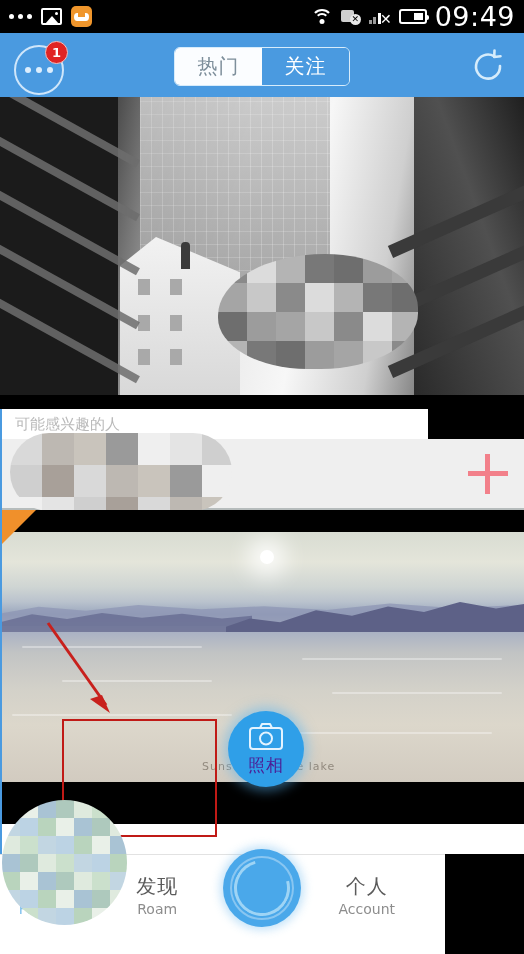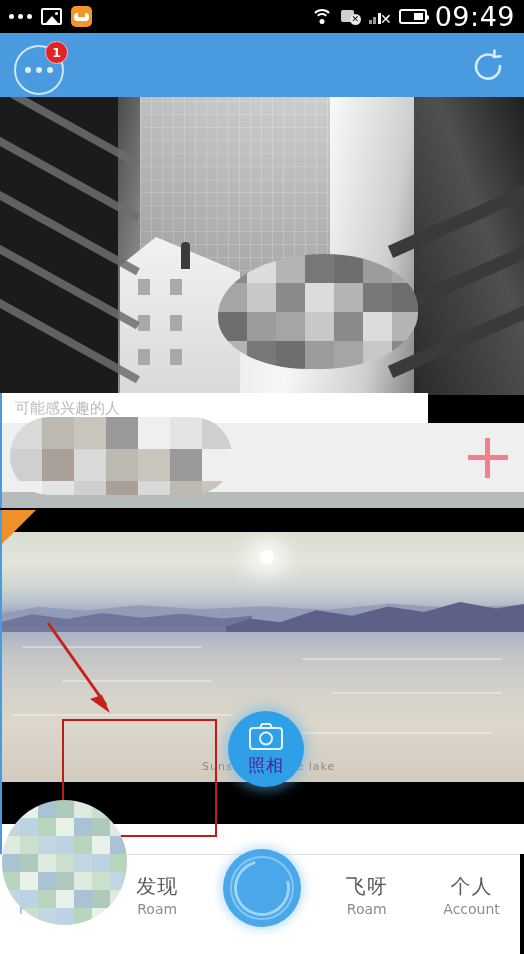--- a/index.html
+++ b/index.html
@@ -184,21 +184,21 @@
   
   .mosaic { position: absolute; overflow: hidden; }
   .mosaic .px { position: absolute; }
   .blob-a {
     left: 218px; top: 157px; width: 200px; height: 115px;
     border-radius: 55% 48% 50% 46%;
   }
 
   
   .suggest {
-    position: absolute; left: 0; top: 393px; width: 428px; height: 115px;
+    position: absolute; left: 0; top: 409px; width: 428px; height: 115px;
     background: #ffffff; border-left: 2px solid #4a9ae0;
   }
   .suggest-title {
     position: absolute; left: 13px; top: 6px; font-size: 15px; color: #b9b9b9;
   }
   .suggest-row {
     position: absolute; left: 0; top: 30px; width: 524px; height: 70px;
     background: #efefef; display: flex; align-items: center;
   }
   .plus-btn {
@@ -307,21 +307,21 @@
   .anno-arrow { position: absolute; left: 40px; top: 615px; z-index: 8; }
 
   
   .blob-d {
     left: 2px; top: 800px; width: 125px; height: 125px; border-radius: 50%;
     z-index: 9;
   }
 
   
   .navbar {
-    position: absolute; left: 0; bottom: 0; width: 520px; height: 100px;
+    position: absolute; left: 0; bottom: 0; width: 445px; height: 100px;
     background: #fff; border-top: 1px solid #e2e2e2;
   }
   .nav-items {
     position: absolute; left: 0; top: 0; width: 524px; height: 80px;
     display: flex; align-items: center;
   }
   .nav-item {
     width: 104.8px; display: flex; flex-direction: column;
     align-items: center; justify-content: center; gap: 1px;
   }
@@ -383,20 +383,24 @@
   </div>
 
   <div class="header">
     <div class="menu-btn">
       <i></i>
         <i></i>
         <i></i>
       <span class="badge">1</span>
     </div>
 
+    <div class="tabs">
+      <div class="tab active">热门</div>
+      <div class="tab inactive">关注</div>
+    </div>
 
     <div class="refresh-btn">
       <svg width="40" height="40" viewBox="0 0 40 40">
         <path d="M30 19 A12 12 0 1 1 24 9.2" fill="none" stroke="#d6ecfb" stroke-width="2.6" stroke-linecap="round"></path>
         <path d="M24.5 3.5 L24.2 10 L30.5 9.2" fill="none" stroke="#d6ecfb" stroke-width="2.6" stroke-linecap="round" stroke-linejoin="round"></path>
       </svg>
     </div>
   </div>
 
   <div class="photo1">
@@ -592,23 +596,19 @@
         <span class="nav-cn">发现</span>
         <span class="nav-en">Roam</span>
       </div>
       <div class="nav-center">
         <div class="center-btn">
           <span class="ring2"></span>
             <span class="ring"></span>
         </div>
       </div>
       <div class="nav-item">
-        <span class="nav-cn">飞呀</span>
-        <span class="nav-en">Roam</span>
-      </div>
-      <div class="nav-item">
         <span class="nav-cn">个人</span>
         <span class="nav-en">Account</span>
       </div>
     </div>
   </div>
 
 </div>
 
 </body></html>

